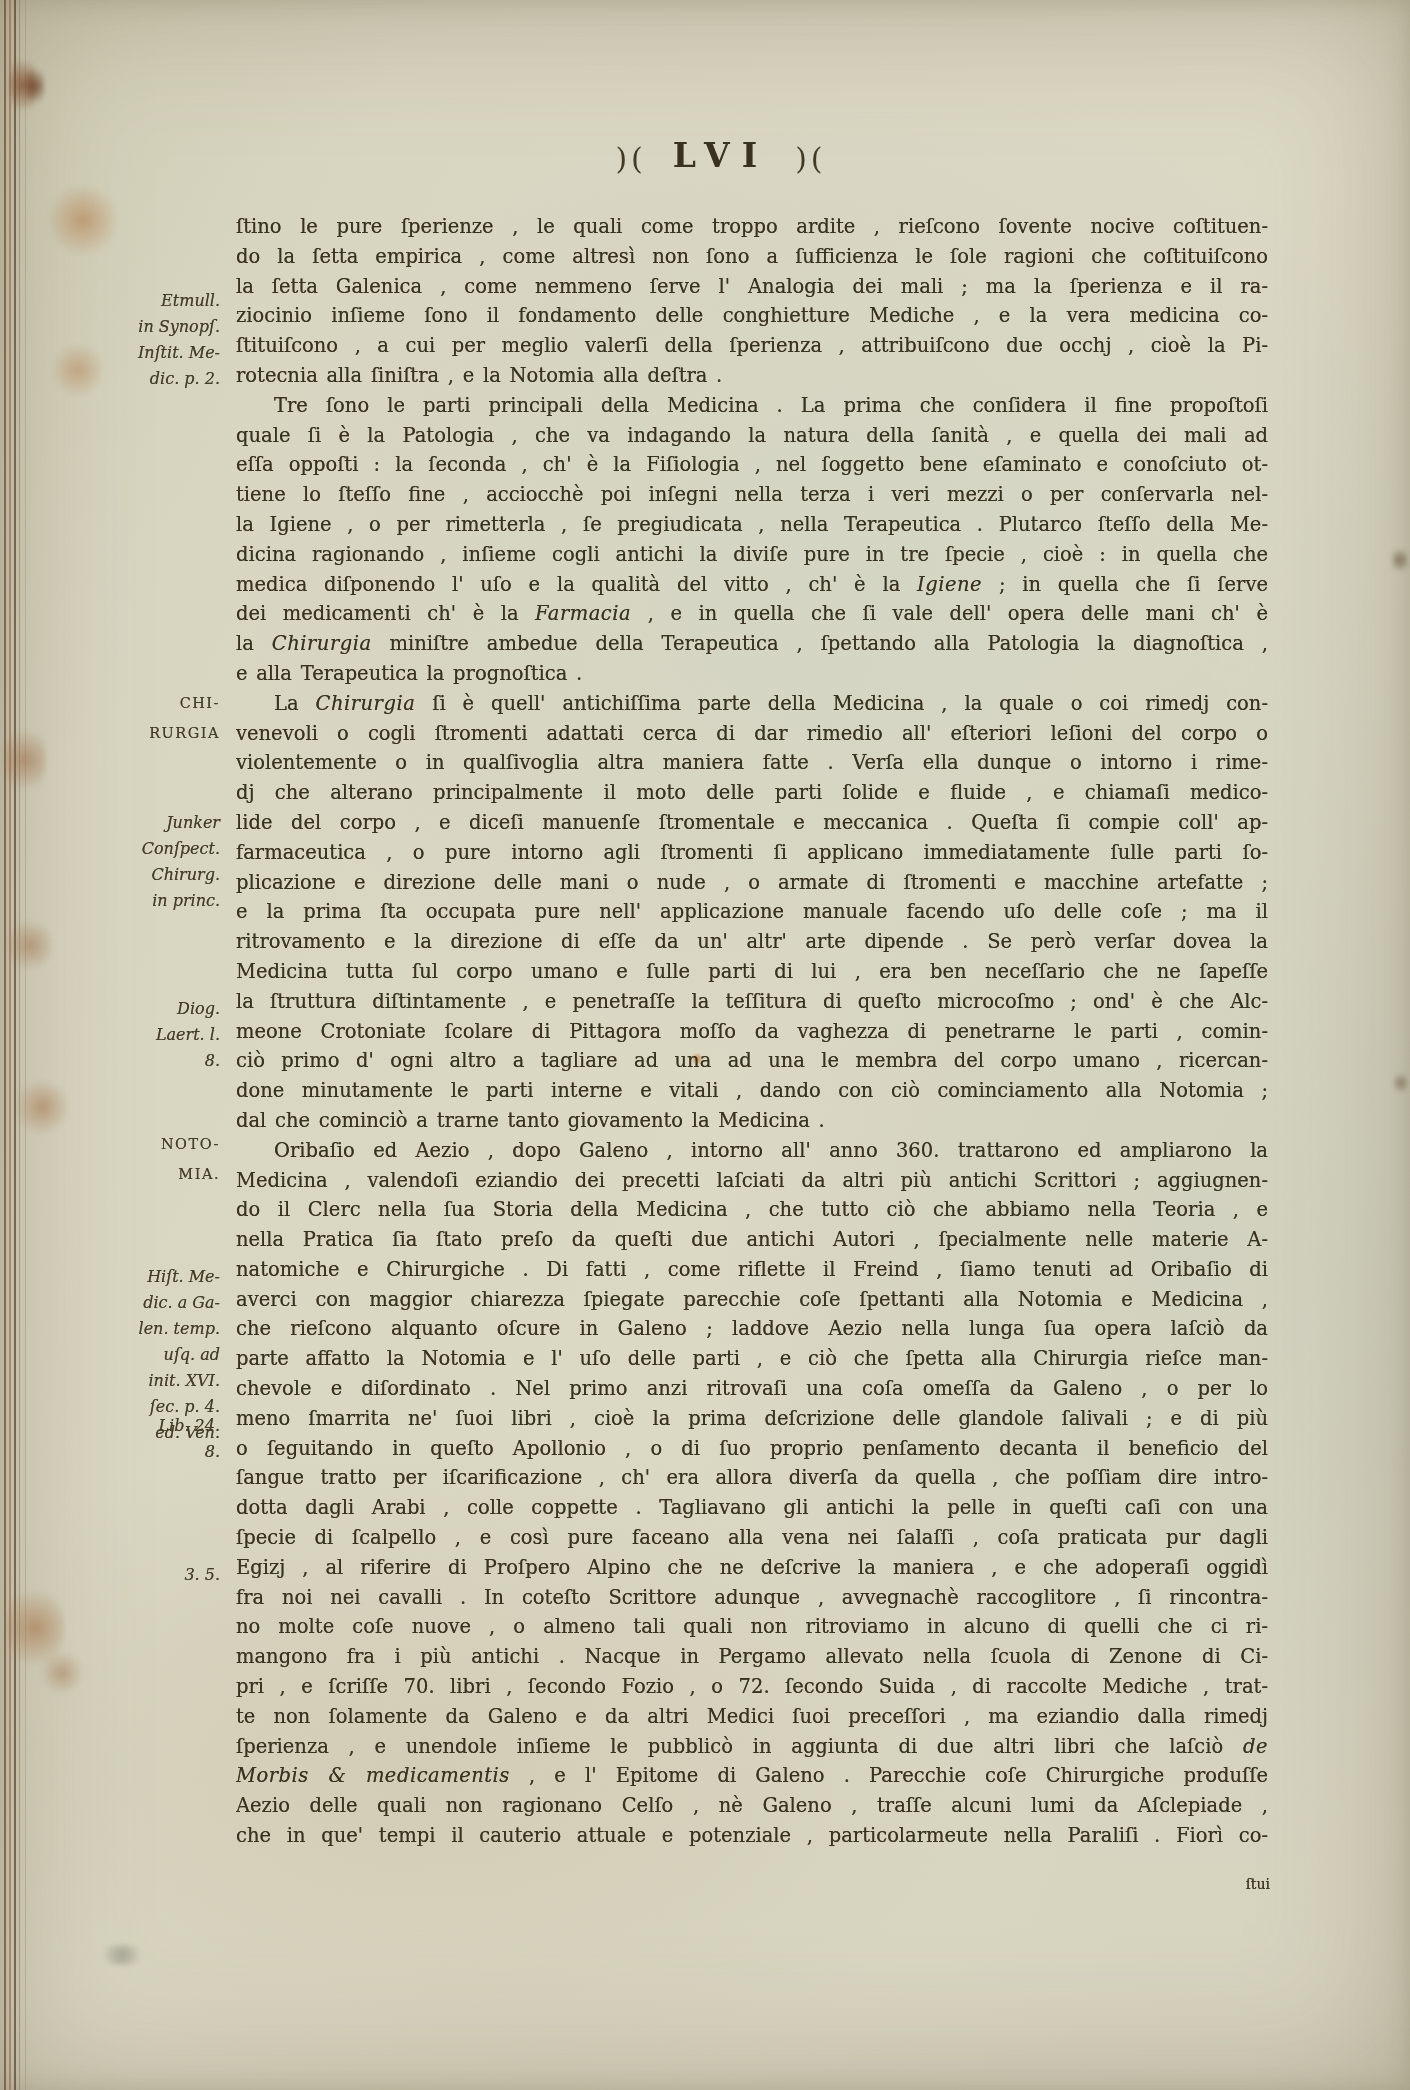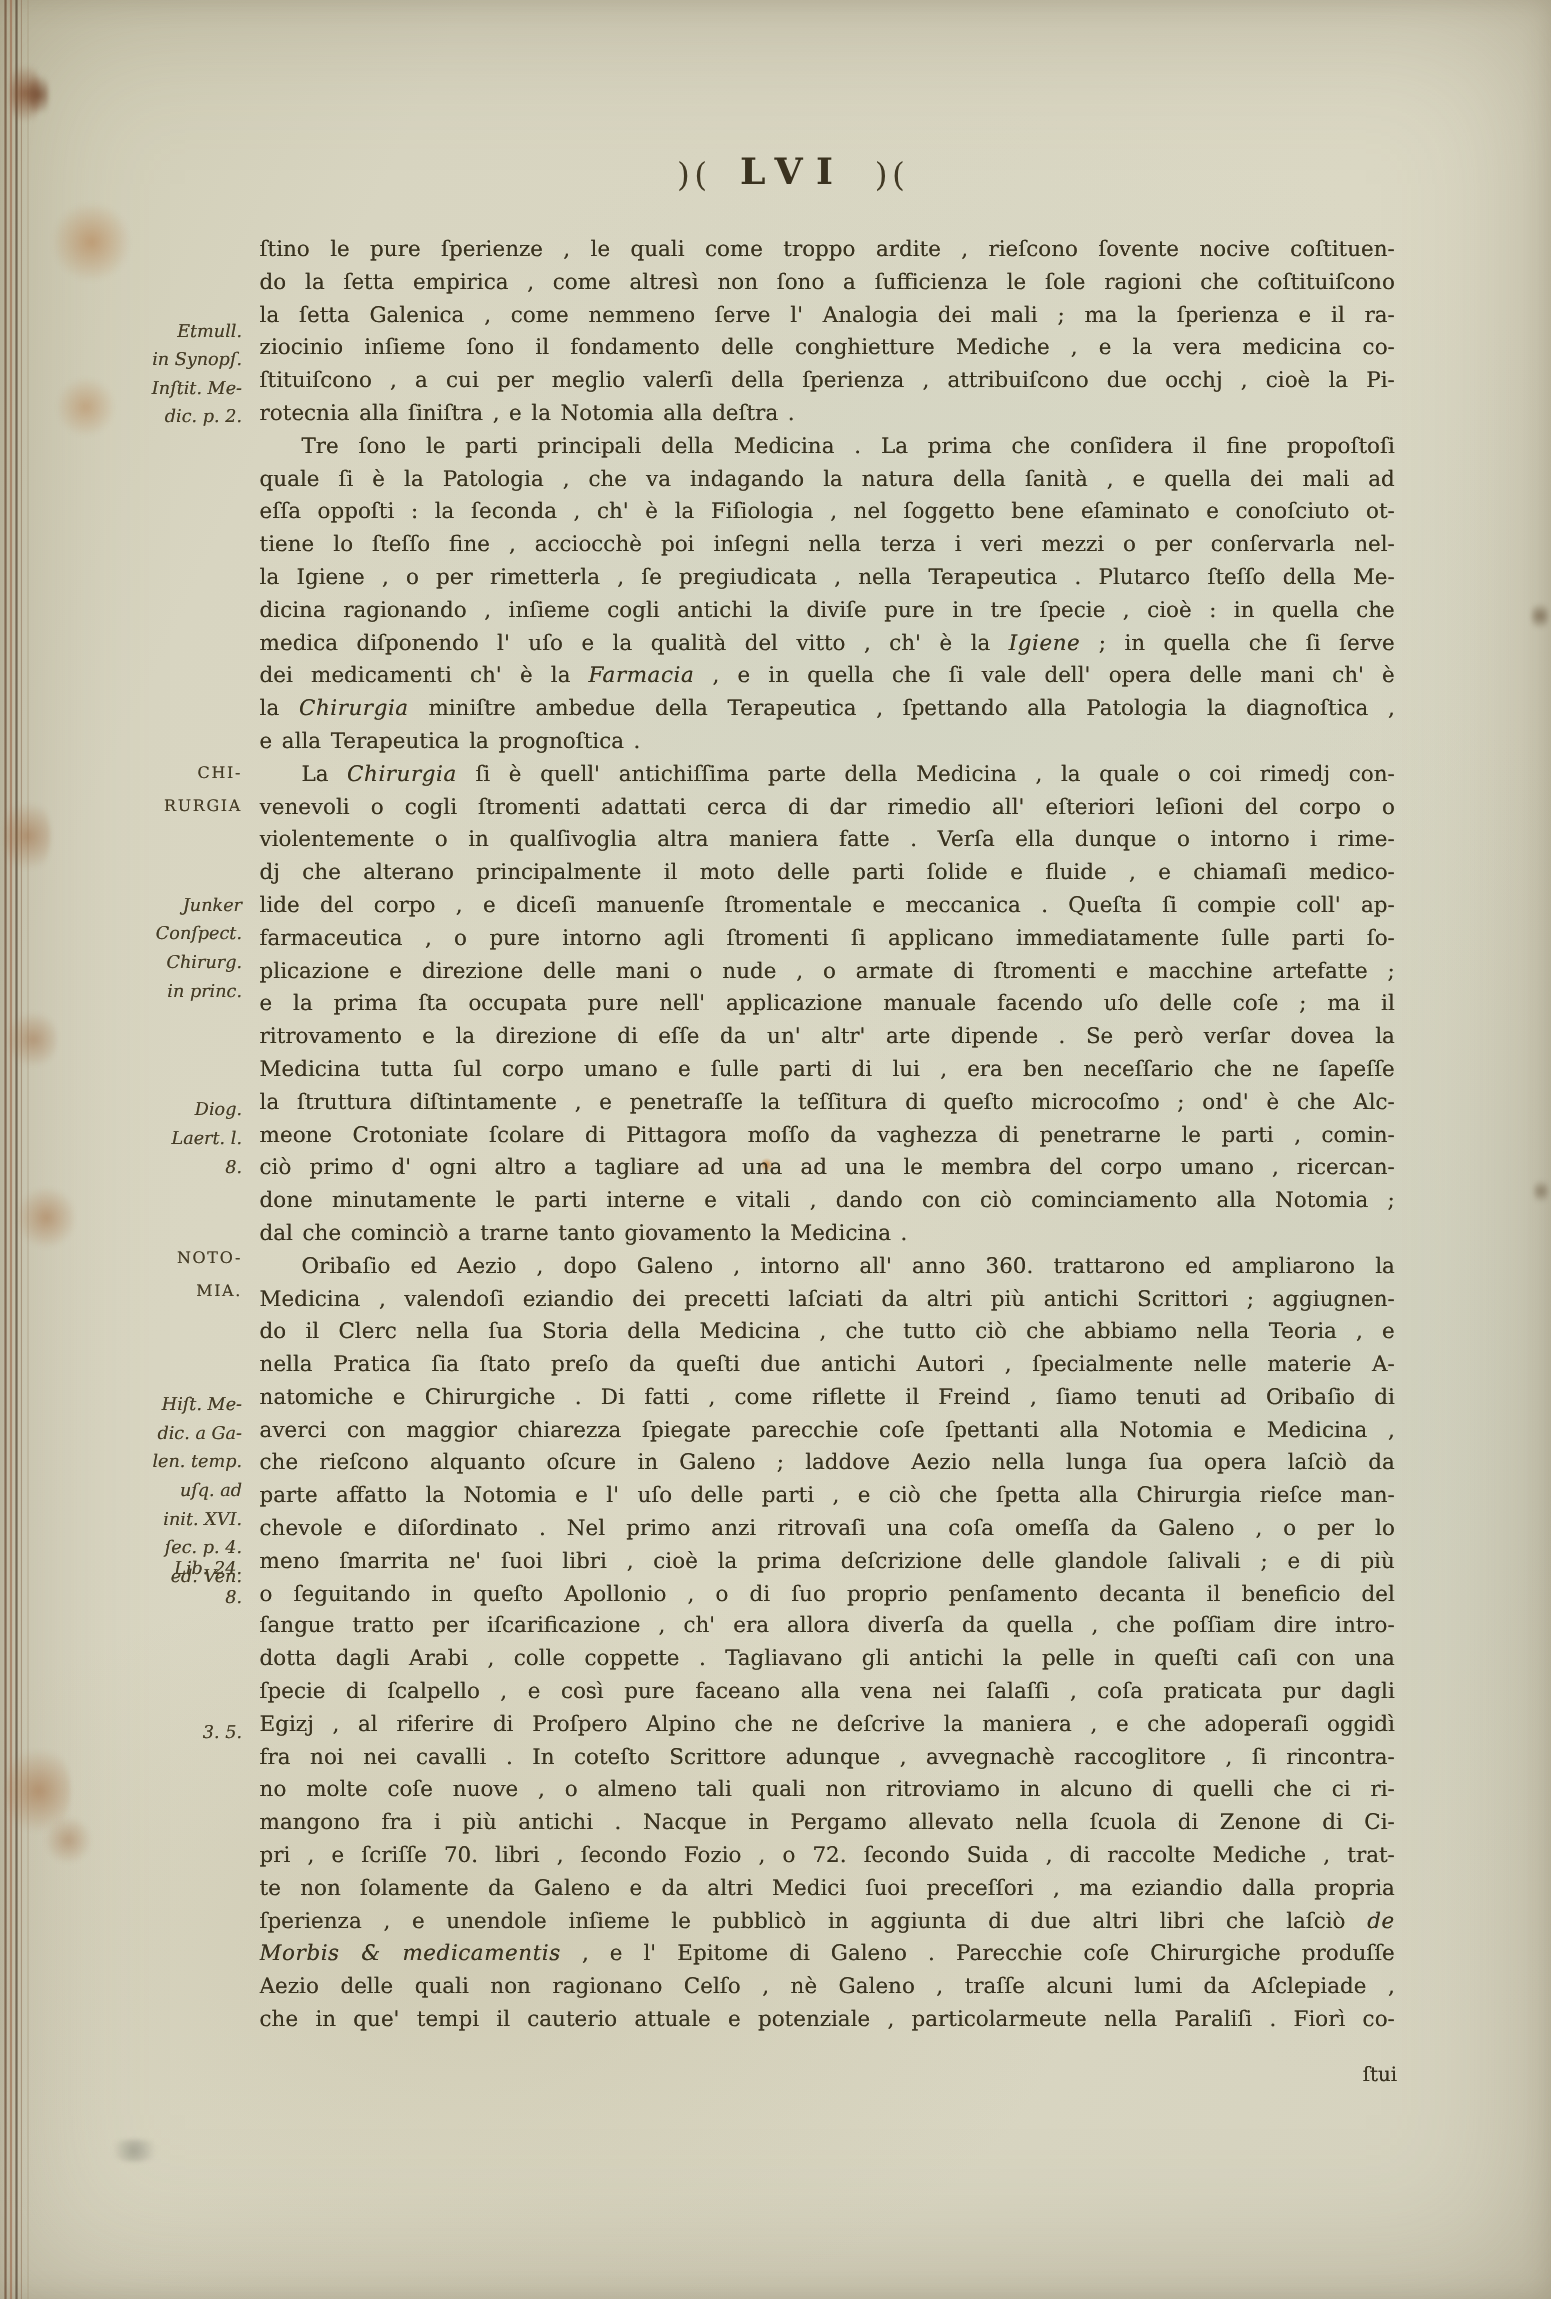--- a/index.html
+++ b/index.html
@@ -67,21 +67,21 @@
     text-align:right;color:#453c26;
     text-shadow:0 0 .5px rgba(69,60,38,.7);
   }
   .margin-note div{line-height:26px;}
   .margin-note.italic{font-style:italic;font-size:16px;}
   .margin-note.smallcaps{font-style:normal;font-size:14.5px;letter-spacing:1.5px;line-height:29.8px;}
   .margin-note.smallcaps div{line-height:29.8px;}
   
   .catchword{
     position:absolute;left:1180px;top:1876px;width:90px;
-    text-align:right;font-size:18px;color:#39321f;
+    text-align:right;font-size:14px;color:#39321f;
     text-shadow:0 0 .6px rgba(57,50,31,.75);
   }
 </style>
 </head>
 <body>
 
 <div class="page">
 
   <div class="edge-line el1"></div>
   <div class="edge-line el2"></div>
@@ -195,21 +195,21 @@
       <div class="line"><span>meno ſmarrita ne' ſuoi libri , cioè la prima deſcrizione delle glandole ſalivali ; e di più</span></div>
       <div class="line"><span>o ſeguitando in queſto Apollonio , o di ſuo proprio penſamento decanta il beneficio del</span></div>
       <div class="line"><span>ſangue tratto per iſcarificazione , ch' era allora diverſa da quella , che poſſiam dire intro-</span></div>
       <div class="line"><span>dotta dagli Arabi , colle coppette . Tagliavano gli antichi la pelle in queſti caſi con una</span></div>
       <div class="line"><span>ſpecie di ſcalpello , e così pure faceano alla vena nei ſalaſſi , coſa praticata pur dagli</span></div>
       <div class="line"><span>Egizj , al riferire di Proſpero Alpino che ne deſcrive la maniera , e che adoperaſi oggidì</span></div>
       <div class="line"><span>fra noi nei cavalli . In coteſto Scrittore adunque , avvegnachè raccoglitore , ſi rincontra-</span></div>
       <div class="line"><span>no molte coſe nuove , o almeno tali quali non ritroviamo in alcuno di quelli che ci ri-</span></div>
       <div class="line"><span>mangono fra i più antichi . Nacque in Pergamo allevato nella ſcuola di Zenone di Ci-</span></div>
       <div class="line"><span>pri , e ſcriſſe 70. libri , ſecondo Fozio , o 72. ſecondo Suida , di raccolte Mediche , trat-</span></div>
-      <div class="line"><span>te non ſolamente da Galeno e da altri Medici ſuoi preceſſori , ma eziandio dalla propria</span></div>
+      <div class="line"><span>te non ſolamente da Galeno e da altri Medici ſuoi preceſſori , ma eziandio dalla rimedj</span></div>
       <div class="line"><span>ſperienza , e unendole inſieme le pubblicò in aggiunta di due altri libri che laſciò </span><i>de</i><span></span></div>
       <div class="line"><span></span><i>Morbis &amp; medicamentis</i><span> , e l' Epitome di Galeno . Parecchie coſe Chirurgiche produſſe</span></div>
       <div class="line"><span>Aezio delle quali non ragionano Celſo , nè Galeno , traſſe alcuni lumi da Aſclepiade ,</span></div>
       <div class="line"><span>che in que' tempi il cauterio attuale e potenziale , particolarmeute nella Paraliſi . Fiorì co-</span></div>
     </div>
 
   <div class="catchword">ſtui</div>
 
 </div>
 

